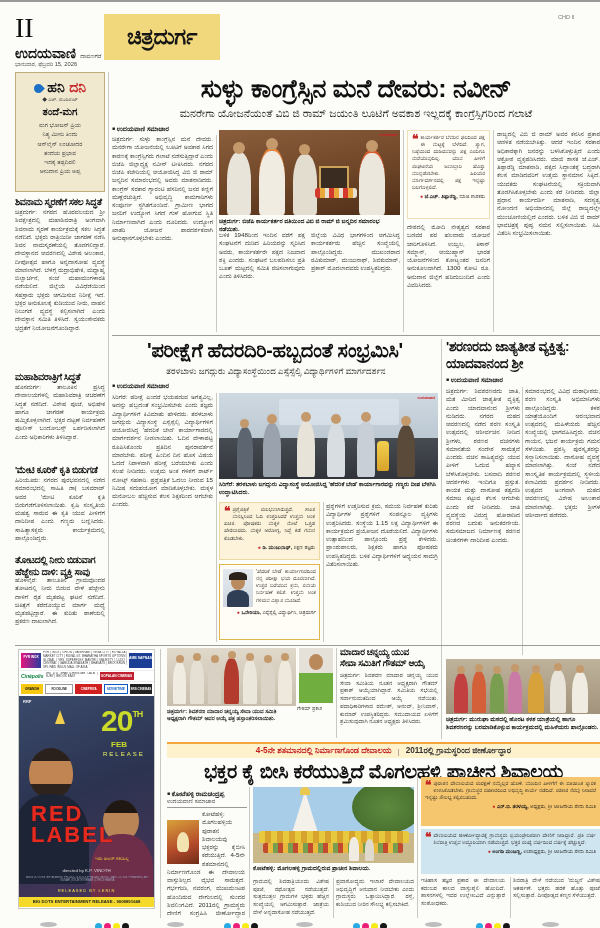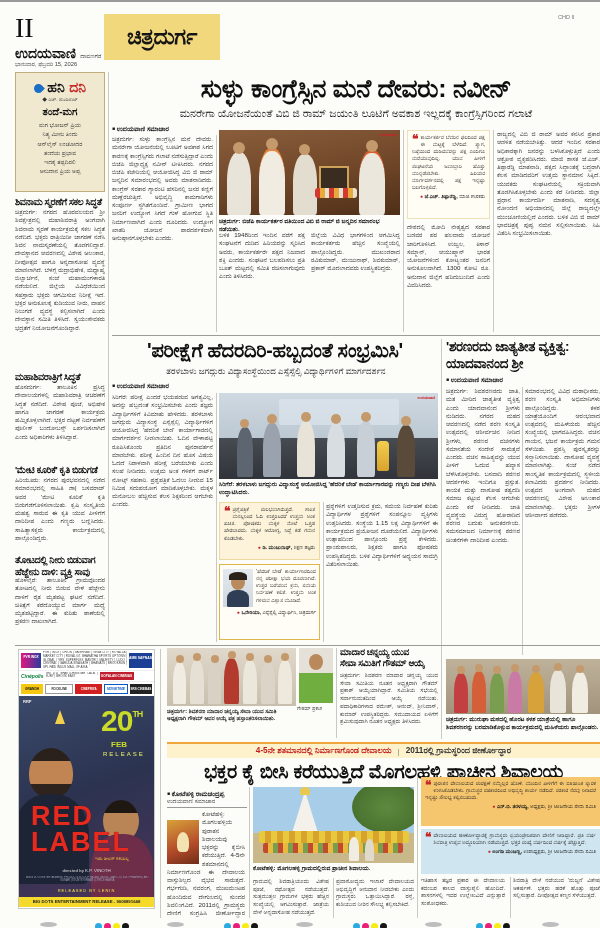--- a/index.html
+++ b/index.html
@@ -226,21 +226,21 @@
     <div style="position:relative;height:211px;background:linear-gradient(160deg,#3b4a6b 0%,#2b3350 45%,#4d3459 100%);overflow:hidden;">
       <span style="position:absolute;left:4px;top:3px;font-size:4px;color:#eee;font-weight:bold;">RRP</span>
       <i style="position:absolute;left:36px;top:14px;width:10px;height:14px;background:#f3cf4e;clip-path:polygon(50% 0,100% 100%,0 100%);"></i>
       <span style="position:absolute;left:82px;top:8px;font-size:30px;font-weight:900;color:#cadb2a;letter-spacing:-1px;"><span>20</span><span style="font-size:9px;vertical-align:14px;">TH</span></span>
       <span style="position:absolute;left:92px;top:44px;font-size:8px;font-weight:bold;color:#cadb2a;text-align:center;">FEB</span>
       <span style="position:absolute;left:84px;top:55px;font-size:6px;letter-spacing:2px;color:#e8f060;">RELEASE</span>
       <i style="position:absolute;left:10px;top:52px;width:44px;height:50px;border-radius:50% 50% 45% 45%;background:linear-gradient(#2a211c 0 26%,#c08552 26% 72%,#2e241d 72% 100%);"></i>
       <i class="person" style="left:-6px;top:98px;width:76px;height:90px;background:#1d2435;"></i>
       <i style="position:absolute;left:84px;top:104px;width:36px;height:42px;border-radius:50%;background:linear-gradient(#1f1812 0 30%,#b98557 30% 100%);"></i>
       <i class="person" style="left:72px;top:138px;width:62px;height:74px;background:#6e2d49;"></i>
-      <div style="position:absolute;left:12px;top:108px;font-size:27px;font-weight:900;color:#e52b20;letter-spacing:2px;line-height:0.95;text-shadow:0 0 1px #7a0d08;">
+      <div style="position:absolute;left:12px;top:108px;font-size:22px;font-weight:900;color:#e52b20;letter-spacing:2px;line-height:0.95;text-shadow:0 0 1px #7a0d08;">
         <div>RED</div>
         <div>LABEL</div>
       </div>
       <span style="position:absolute;left:76px;top:160px;font-size:4.6px;color:#f3d23a;">ಇದು ಡೀಲರ್ ಕತೆಯಲ್ಲ</span>
       <div style="position:absolute;left:0;top:172px;width:100%;text-align:center;font-size:4.4px;color:#ddd;">directed by K.P. VINOTH</div>
       <div style="position:absolute;left:4px;top:180px;width:129px;height:10px;font-size:2.6px;line-height:1.3;color:#9aa2b8;text-align:center;overflow:hidden;">A BIG DOTS ENTERTAINMENT PRODUCTION | DOP RA JAN | MUSIC SAM C.S | EDIT PRAVEEN | ART KUMAR | STUNTS VIKRAM | LYRICS HAMSA</div>
       <div style="position:absolute;left:0;top:192px;width:100%;text-align:center;font-size:4px;color:#f0e24c;letter-spacing:1px;">RELEASED BY LENIN</div>
       <div style="position:absolute;left:0;bottom:0;width:100%;height:10px;background:#f5d92b;text-align:center;font-size:4.3px;font-weight:bold;color:#222;line-height:10px;">BIG DOTS ENTERTAINMENT RELEASE - 9008891648</div>
     </div>
   </div>

